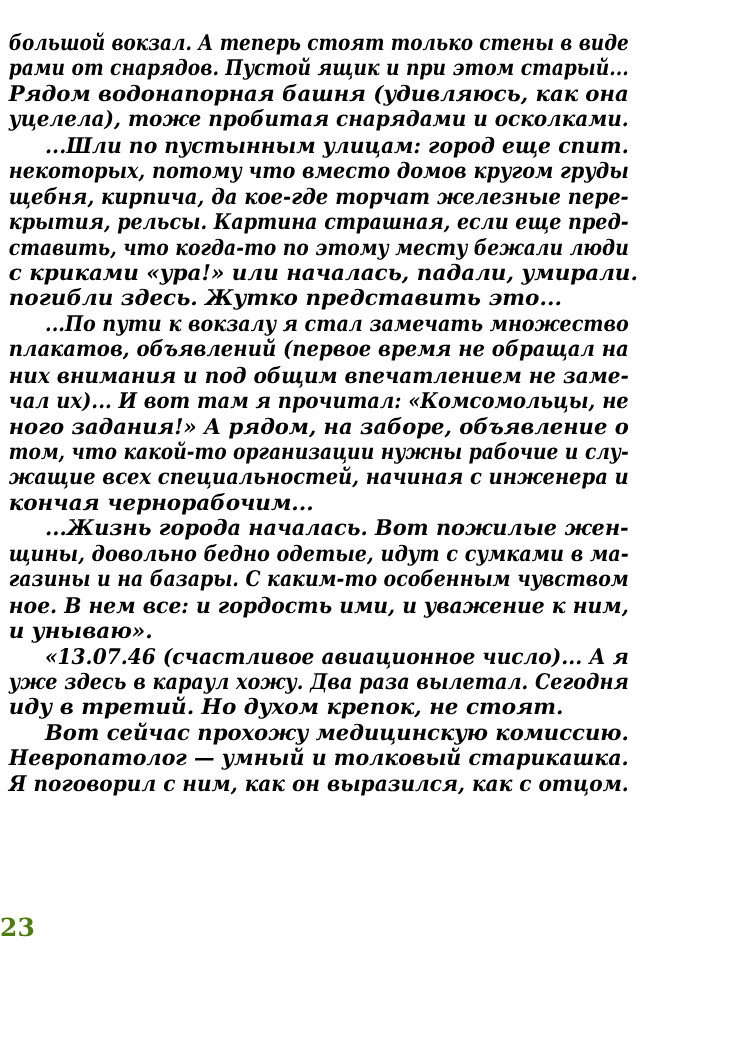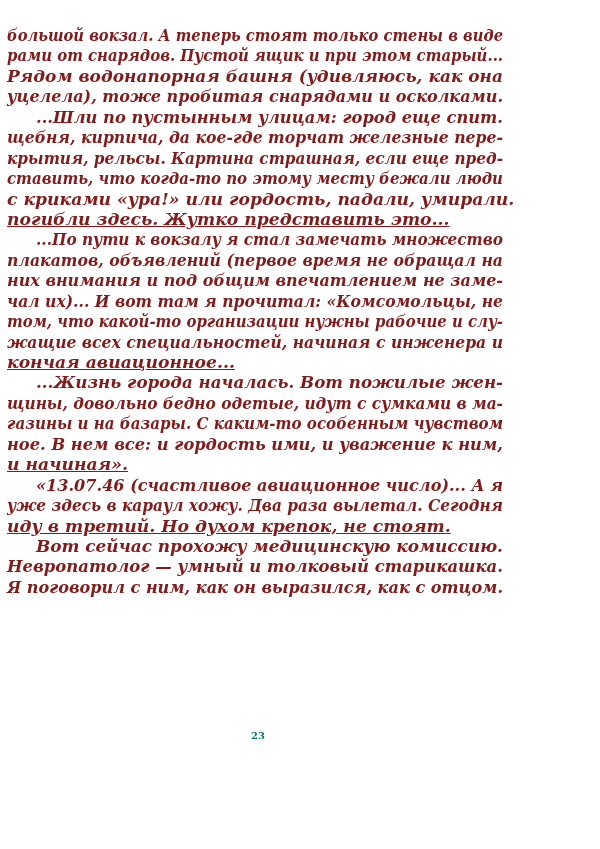--- a/index.html
+++ b/index.html
@@ -2,67 +2,69 @@
 <html><head>
 <meta charset="utf-8">
 <style>
   html, body { margin: 0; padding: 0; background: #ffffff; }
   body { width: 600px; height: 849px; position: relative; overflow: hidden; }
   .page {
     position: absolute; left: 7px; top: 25px; width: 496px;
     font-family: "DejaVu Serif", serif;
     font-style: italic; font-weight: bold;
     font-size: 17.2px; line-height: 20.45px;
-    color: #7f1d1d;
+    color: #000000;
   }
   .line {
     display: block; height: 20.45px; white-space: nowrap;
     text-align: justify; text-align-last: justify;
   }
-  .line.last { text-align-last: left; text-decoration: underline; }
+  .line.last { text-align-last: left; }
   .line.indent { padding-left: 29px; }
   .page-number {
-    position: absolute; top: 730px; left: 0; width: 516px; text-align: center;
-    font-family: "DejaVu Serif", serif; font-weight: bold; font-size: 10px;
-    color: #0f766e;
+    position: absolute; top: 730px; left: 0; width: 516px; text-align: left;
+    font-family: "DejaVu Serif", serif; font-weight: bold; font-size: 20px;
+    color: #4d7c0f;
   }
 </style>
 </head>
 <body>
 
 <div class="page" id="page-body">
     <div>
       <span class="line"><span style="white-space: nowrap; display: inline-block; transform-origin: left center; transform: scaleX(0.856673);">большой вокзал. А теперь стоят только стены в виде</span></span>
       <span class="line"><span style="white-space: nowrap; display: inline-block; transform-origin: left center; transform: scaleX(0.865927);">рами от снарядов. Пустой ящик и при этом старый...</span></span>
       <span class="line"><span style="white-space: nowrap; display: inline-block; transform-origin: left center; transform: scaleX(0.987402);">Рядом водонапорная башня (удивляюсь, как она</span></span>
       <span class="line"><span style="white-space: nowrap; display: inline-block; transform-origin: left center; transform: scaleX(0.931182);">уцелела), тоже пробитая снарядами и осколками.</span></span>
     </div>
     <div>
       <span class="line indent"><span style="white-space: nowrap; display: inline-block; transform-origin: left center; transform: scaleX(0.947172);">...Шли по пустынным улицам: город еще спит.</span></span>
+      <span class="line"><span style="white-space: nowrap; display: inline-block; transform-origin: left center; transform: scaleX(0.895282);">некоторых, потому что вместо домов кругом груды</span></span>
       <span class="line"><span style="white-space: nowrap; display: inline-block; transform-origin: left center; transform: scaleX(0.911922);">щебня, кирпича, да кое-где торчат железные пере-</span></span>
       <span class="line"><span style="white-space: nowrap; display: inline-block; transform-origin: left center; transform: scaleX(0.89041);">крытия, рельсы. Картина страшная, если еще пред-</span></span>
       <span class="line"><span style="white-space: nowrap; display: inline-block; transform-origin: left center; transform: scaleX(0.871226);">ставить, что когда-то по этому месту бежали люди</span></span>
-      <span class="line"><span style="white-space: nowrap; display: inline-block; transform-origin: left center; transform: scaleX(0.998993);">с криками «ура!» или гордость, падали, умирали.</span></span>
+      <span class="line"><span style="white-space: nowrap; display: inline-block; transform-origin: left center; transform: scaleX(0.998993);">с криками «ура!» или началась, падали, умирали.</span></span>
       <span class="line last"><span style="white-space: nowrap;">погибли здесь. Жутко представить это...</span></span>
     </div>
     <div>
       <span class="line indent"><span style="white-space: nowrap; display: inline-block; transform-origin: left center; transform: scaleX(0.888704);">...По пути к вокзалу я стал замечать множество</span></span>
       <span class="line"><span style="white-space: nowrap; display: inline-block; transform-origin: left center; transform: scaleX(0.913286);">плакатов, объявлений (первое время не обращал на</span></span>
       <span class="line"><span style="white-space: nowrap; display: inline-block; transform-origin: left center; transform: scaleX(0.931619);">них внимания и под общим впечатлением не заме-</span></span>
       <span class="line"><span style="white-space: nowrap; display: inline-block; transform-origin: left center; transform: scaleX(0.907075);">чал их)... И вот там я прочитал: «Комсомольцы, не</span></span>
+      <span class="line"><span style="white-space: nowrap; display: inline-block; transform-origin: left center; transform: scaleX(0.981207);">ного задания!» А рядом, на заборе, объявление о</span></span>
       <span class="line"><span style="white-space: nowrap; display: inline-block; transform-origin: left center; transform: scaleX(0.86692);">том, что какой-то организации нужны рабочие и слу-</span></span>
       <span class="line"><span style="white-space: nowrap; display: inline-block; transform-origin: left center; transform: scaleX(0.907698);">жащие всех специальностей, начиная с инженера и</span></span>
-      <span class="line last"><span style="white-space: nowrap;">кончая авиационное...</span></span>
+      <span class="line last"><span style="white-space: nowrap;">кончая чернорабочим...</span></span>
     </div>
     <div>
       <span class="line indent"><span style="white-space: nowrap; display: inline-block; transform-origin: left center; transform: scaleX(0.970547);">...Жизнь города началась. Вот пожилые жен-</span></span>
       <span class="line"><span style="white-space: nowrap; display: inline-block; transform-origin: left center; transform: scaleX(0.895054);">щины, довольно бедно одетые, идут с сумками в ма-</span></span>
       <span class="line"><span style="white-space: nowrap; display: inline-block; transform-origin: left center; transform: scaleX(0.878775);">газины и на базары. С каким-то особенным чувством</span></span>
       <span class="line"><span style="white-space: nowrap; display: inline-block; transform-origin: left center; transform: scaleX(0.946537);">ное. В нем все: и гордость ими, и уважение к ним,</span></span>
-      <span class="line last"><span style="white-space: nowrap;">и начиная».</span></span>
+      <span class="line last"><span style="white-space: nowrap;">и унываю».</span></span>
     </div>
     <div>
       <span class="line indent"><span style="white-space: nowrap; display: inline-block; transform-origin: left center; transform: scaleX(0.937457);">«13.07.46 (счастливое авиационное число)... А я</span></span>
       <span class="line"><span style="white-space: nowrap; display: inline-block; transform-origin: left center; transform: scaleX(0.894122);">уже здесь в караул хожу. Два раза вылетал. Сегодня</span></span>
       <span class="line last"><span style="white-space: nowrap;">иду в третий. Но духом крепок, не стоят.</span></span>
     </div>
     <div>
       <span class="line indent"><span style="white-space: nowrap; display: inline-block; transform-origin: left center; transform: scaleX(0.983126);">Вот сейчас прохожу медицинскую комиссию.</span></span>
       <span class="line"><span style="white-space: nowrap; display: inline-block; transform-origin: left center; transform: scaleX(0.95698);">Невропатолог — умный и толковый старикашка.</span></span>
       <span class="line"><span style="white-space: nowrap; display: inline-block; transform-origin: left center; transform: scaleX(0.935187);">Я поговорил с ним, как он выразился, как с отцом.</span></span>

